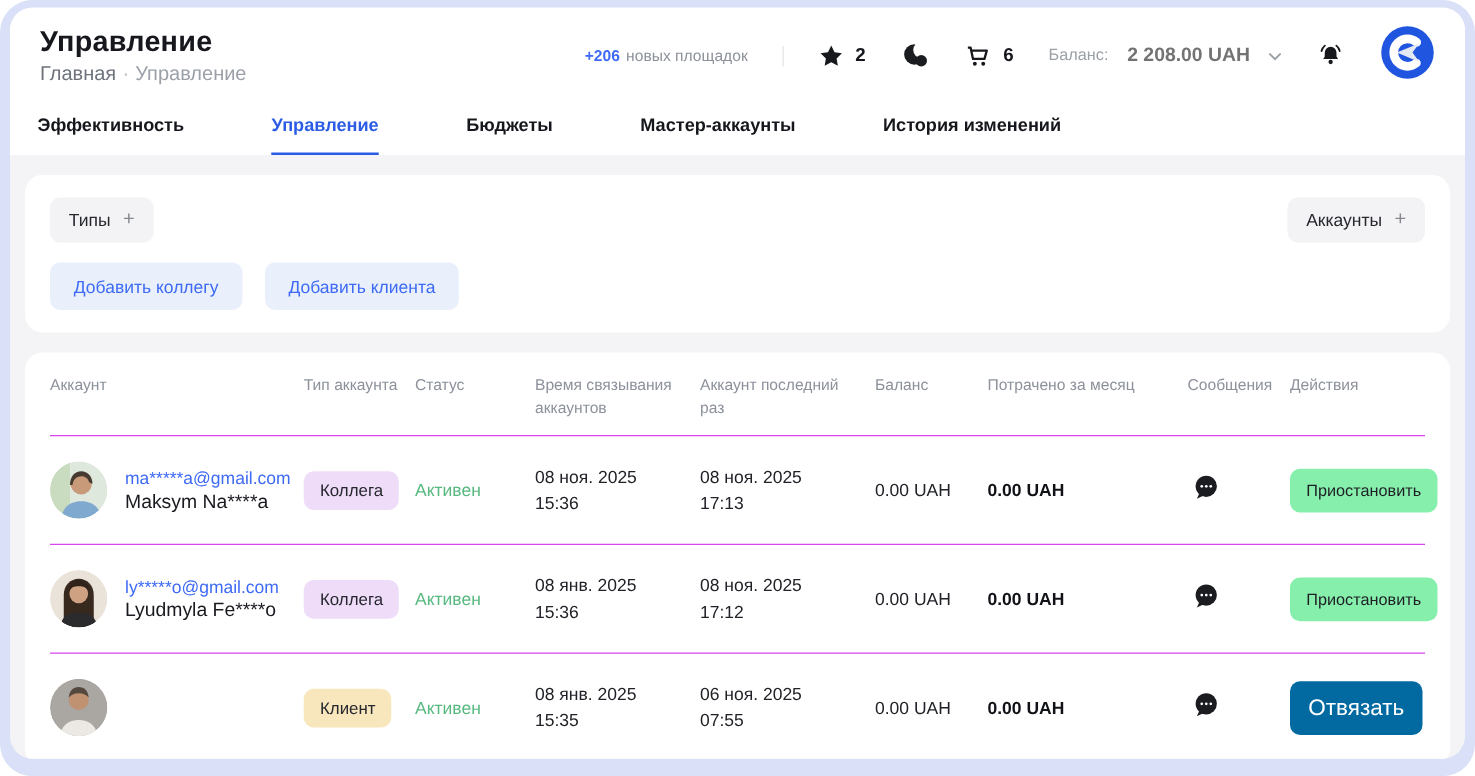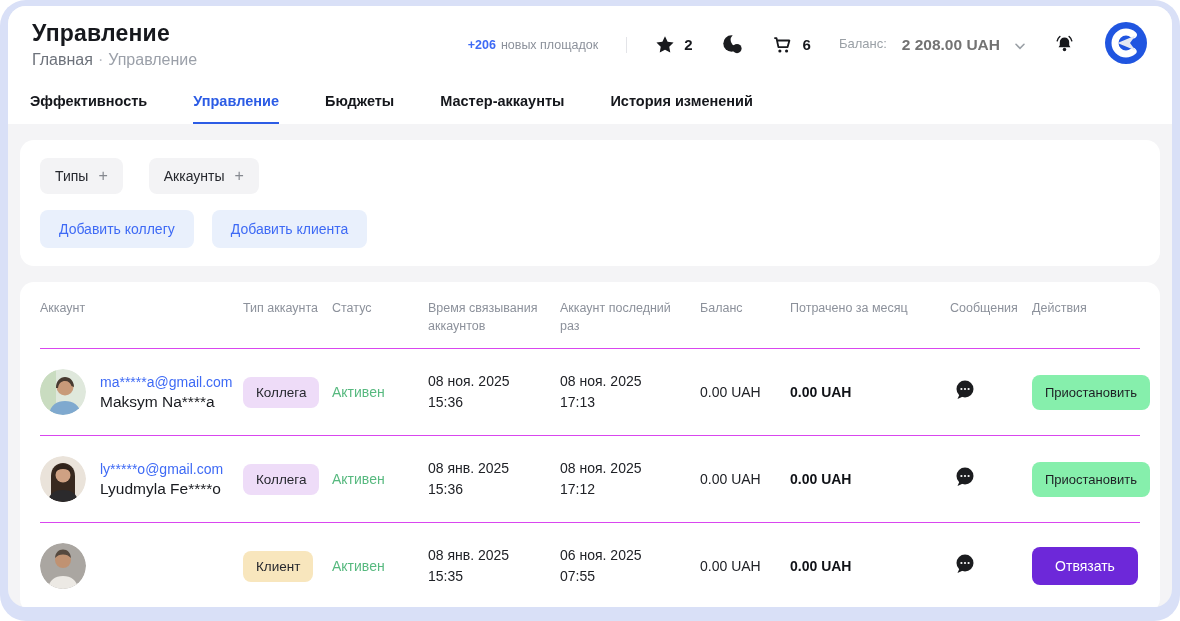--- a/index.html
+++ b/index.html
@@ -20,29 +20,29 @@
   .new-sites b { color:#3e6af5; font-weight:700; margin-right:5px; }
   .v-divider { width:1px; height:16px; background:#e3e4e8; }
   .icon-count { display:flex; align-items:center; gap:9px; }
   .icon-count .cnt { font-size:15px; font-weight:700; color:#16181d; }
   .balance { display:flex; gap:15px; }
   .balance .bal-label { font-size:13px; color:#9aa0a6; }
   .balance .bal-value { font-size:15.5px; font-weight:700; color:#737373; }
   .icon-btn { background:none; border:none; display:inline-flex; align-items:center; cursor:pointer; padding:0; }
 
   
-  .tabs { display:flex; gap:46px; padding:24px 6px 0 6px; }
+  .tabs { display:flex; gap:70px; padding:24px 6px 0 6px; }
   .tab { font-size:14.5px; font-weight:700; color:#15171c; padding-bottom:13px; border-bottom:2.5px solid transparent; cursor:pointer; }
   .tab.active { color:#2c5ce5; border-bottom-color:#2c5ce5; }
 
   
   .content { padding:16px 12px 0; }
   .card { background:#fff; border-radius:14px; }
   .filter-card { padding:18px 20px; }
-  .chips { display:flex; gap:26px; }
+  .chips { display:flex; gap:26px;justify-content:space-between; }
   .chip { display:inline-flex; align-items:center; gap:10px; background:#f3f3f5; border:none; border-radius:8px; height:36px; padding:0 15px; font-size:14px; color:#26282e; cursor:pointer; }
   .chip .plus { color:#85888f; font-size:16px; font-weight:400; }
   .add-row { display:flex; gap:18px; margin-top:16px; }
   .btn-soft { background:#e9f0fc; color:#3e6af5; height:38px; padding:0 19px; border-radius:8px; font-size:14px; font-weight:500; display:inline-flex; align-items:center; border:none; cursor:pointer; font-family:inherit; }
 
   
   .table-card { margin-top:16px; padding:2px 20px 4px; --cols:203px 89px 96px 132px 140px 90px 160px 82px 1fr; }
   .thead { display:grid; grid-template-columns:var(--cols); padding:16px 0 13px; color:#8c919b; font-size:12.5px; font-weight:500; }
   .th { padding-right:12px; line-height:1.4; }
   .trow { display:grid; grid-template-columns:var(--cols); align-items:center; padding:20px 0; border-top:1px solid #d946ef; }
@@ -51,21 +51,21 @@
   .email { color:#3e6af5; font-size:14px; cursor:pointer; }
   .name { color:#191b20; font-size:15.5px; margin-top:3px; }
   .badge { display:inline-block; background:#eedcf8; border-radius:8px; padding:8px 13px; font-size:13.5px; color:#26282e; justify-self:start; }
   .badge.client { background:#f8e6bd; }
   .status { color:#57b97f; font-size:14px; }
   .dt { font-size:14px; color:#202227; line-height:1.5; }
   .balance-val { font-size:14px; color:#202227; }
   .spent-val { font-size:14px; font-weight:700; color:#101217; }
   .msg-cell { padding-left:4px; }
   .btn-gray { background:#86efac; border:none; border-radius:8px; padding:10px 13px; font-size:13px; color:#1d1f24; cursor:pointer; justify-self:start; font-family:inherit; }
-  .btn-blue { background:#6d28d9; color:#fff; border:none; border-radius:8px; padding:11px 0; width:106px; font-size:14px; font-weight:500; cursor:pointer; justify-self:start; font-family:inherit; }
+  .btn-blue { background:#0369a1; color:#fff; border:none; border-radius:8px; padding:11px 0; width:106px; font-size:18px; font-weight:500; cursor:pointer; justify-self:start; font-family:inherit; }
 </style>
 </head>
 <body>
 
 <div class="frame">
   <div class="app">
 
     <div class="header-white">
       <div class="topbar">
         <div>

